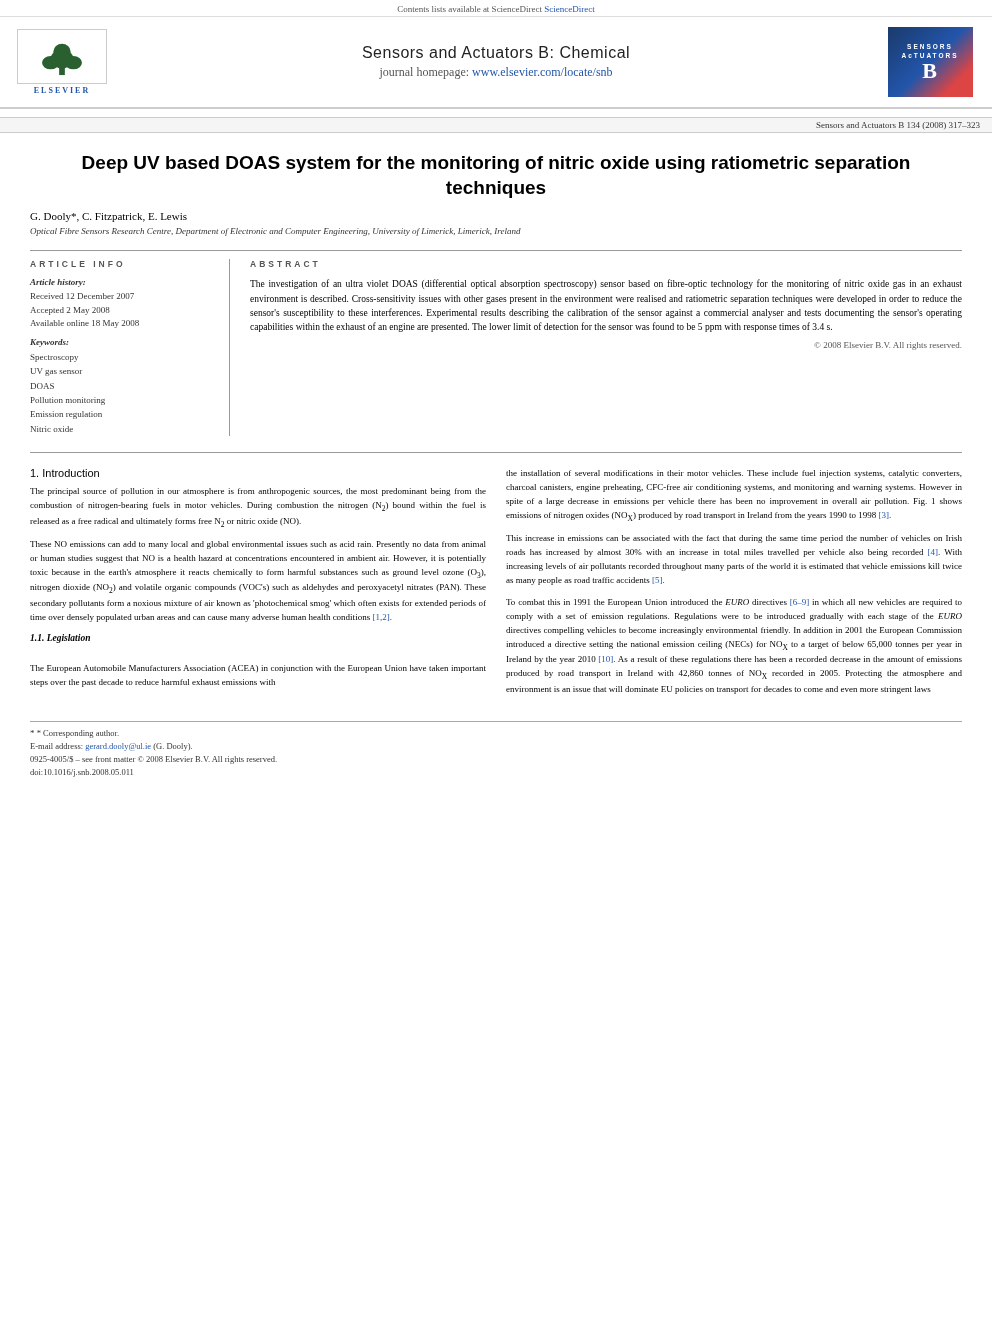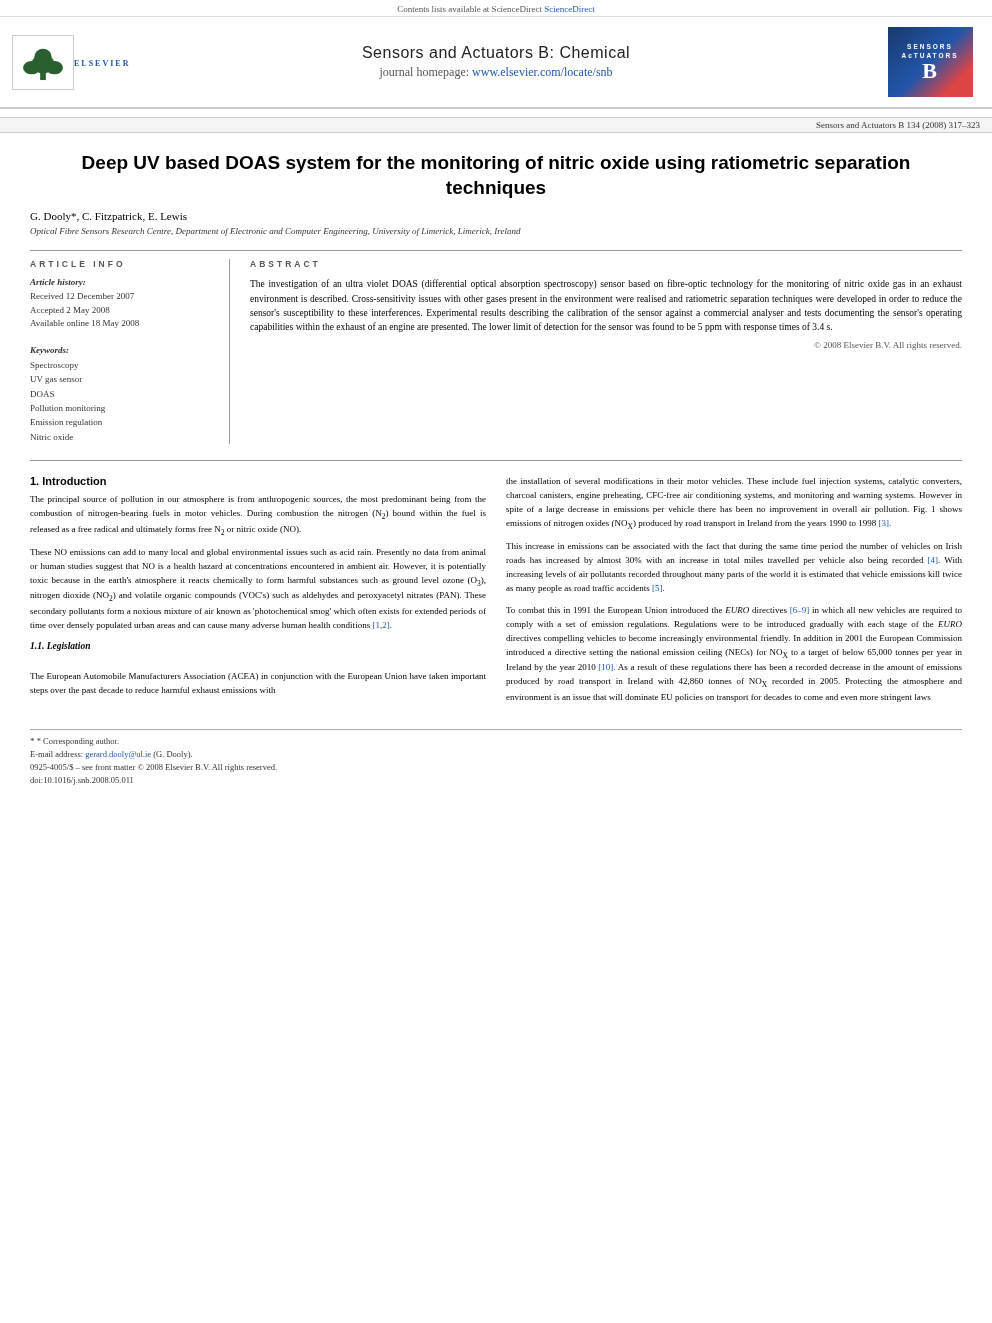--- a/index.html
+++ b/index.html
@@ -38,21 +38,21 @@
     .journal-banner {
       display: flex;
       align-items: center;
       justify-content: space-between;
       padding: 6px 12px;
     }
 
     .elsevier-logo-area {
       width: 100px;
       display: flex;
-      flex-direction: row;
+      flex-direction: column;
       align-items: center;
     }
 
     .elsevier-logo {
       width: 90px;
       height: 55px;
       border: 1px solid #ccc;
       display: flex;
       flex-direction: column;
       align-items: center;
@@ -249,21 +249,21 @@
     .body-col-left {
       flex: 1;
     }
 
     .body-col-right {
       flex: 1;
     }
 
     .section-heading {
       font-size: 11px;
-      font-weight: bold;
+      font-weight: normal;
       color: #000;
       margin-bottom: 6px;
       font-family: Arial, sans-serif;
     }
 
     .body-text {
       font-size: 9px;
       color: #000;
       line-height: 1.55;
       text-align: justify;
@@ -363,21 +363,21 @@
     <div class="article-meta-section">
 
       <div class="article-info-col">
         <div class="section-label">ARTICLE INFO</div>
 
         <div class="info-subsection-label">Article history:</div>
         <div class="info-text">Received 12 December 2007</div>
         <div class="info-text">Accepted 2 May 2008</div>
         <div class="info-text">Available online 18 May 2008</div>
 
-        <div class="info-subsection-label" style="margin-top:14px;">Keywords:</div>
+        <div class="info-subsection-label" style="margin-top:6px;">Keywords:</div>
         <div class="keywords-list">
           <div>Spectroscopy</div>
           <div>UV gas sensor</div>
           <div>DOAS</div>
           <div>Pollution monitoring</div>
           <div>Emission regulation</div>
           <div>Nitric oxide</div>
         </div>
       </div>
 

